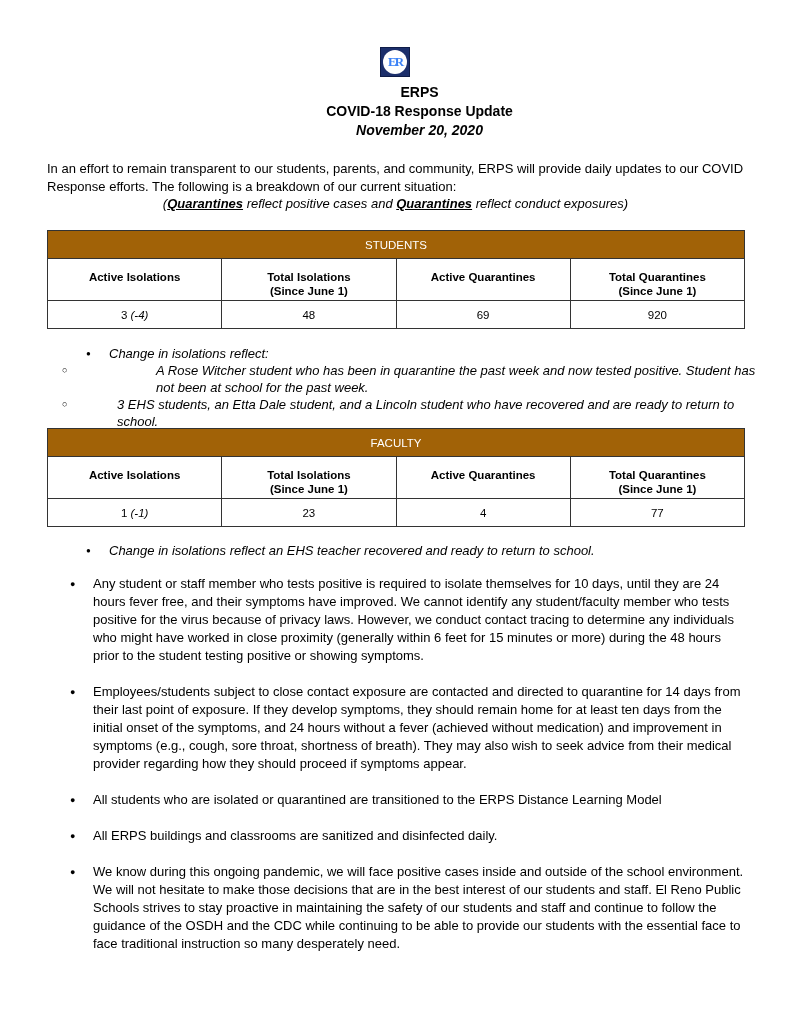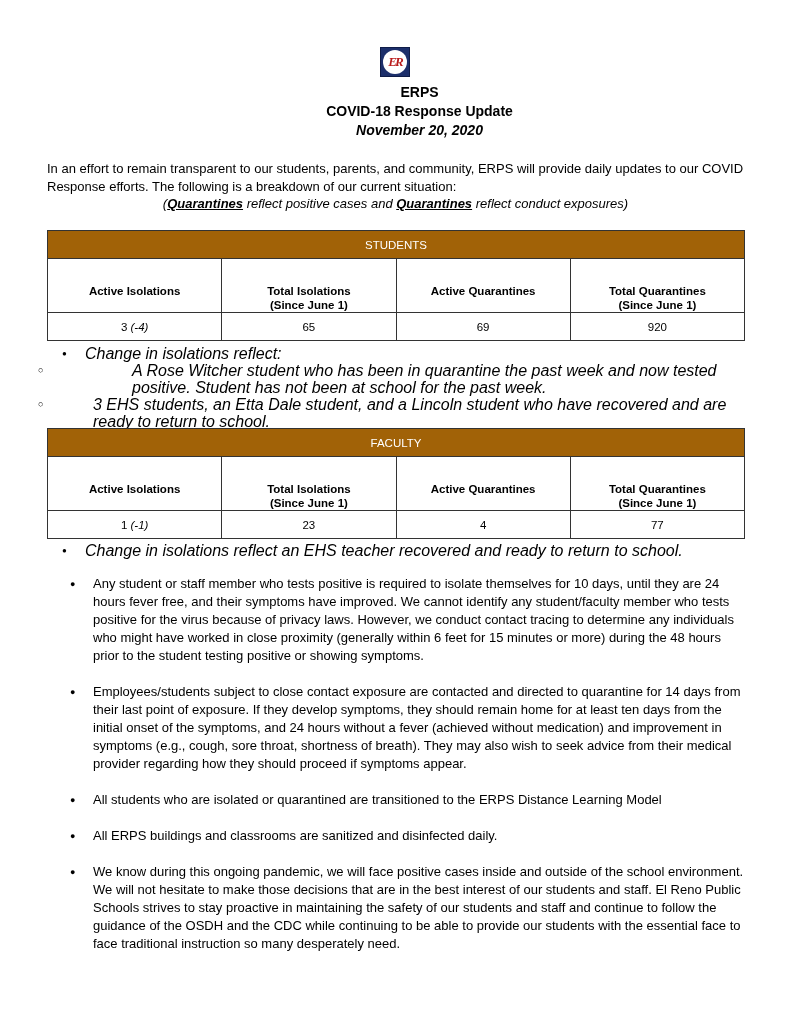--- a/index.html
+++ b/index.html
@@ -2,38 +2,38 @@
 <html><head>
   <meta charset="utf-8">
   <style>
     * { box-sizing: border-box; margin: 0; padding: 0; }
     html, body { width: 791px; height: 1024px; background: #ffffff; overflow: hidden; }
     body { font-family: "Liberation Sans", sans-serif; color: #000; position: relative; }
     .page { position: absolute; left: 0; top: 0; width: 791px; height: 1024px; }
 
     .logo { position: absolute; left: 380px; top: 47px; width: 30px; height: 30px; background: #1c2f6b; border: 1px solid #0f1c48; display: flex; align-items: center; justify-content: center; }
     .logo-inner { width: 24px; height: 24px; border-radius: 50%; background: #ffffff; display: flex; align-items: center; justify-content: center; }
-    .logo-text { font-family: "Liberation Serif", serif; font-weight: bold; font-style: italic; font-size: 13px; color: #b91c1c; letter-spacing: -2px; }
+    .logo-text { font-family: "Liberation Serif", serif; font-weight: bold; font-size: 13px; color: #3b82f6; letter-spacing: -2px; }
 
     .title-block { position: absolute; left: 0; width: 791px; top: 83px; text-align: center; margin-left: 24px; }
     .title-line { font-weight: bold; font-size: 14px; line-height: 19px; }
     .title-date { font-weight: bold; font-style: italic; font-size: 14px; line-height: 19px; }
 
     .intro { position: absolute; left: 47px; top: 160px; width: 700px; font-size: 13px; line-height: 18px; }
     .intro-note { position: absolute; left: 0; top: 195px; width: 791px; text-align: center; font-size: 13px; font-style: italic; line-height: 18px; }
     .intro-note b { font-weight: bold; text-decoration: underline; }
 
     table.data { position: absolute; left: 47px; width: 698px; border-collapse: collapse; font-size: 11.5px; }
     table.data th.hdr { background: #a16207; color: #ffffff; font-weight: normal; height: 28px; border: 1px solid #333; text-align: center; font-size: 11.5px; }
     table.data td { border: 1px solid #333; text-align: center; width: 25%; }
-    table.data td.colh { font-weight: bold; height: 42px; vertical-align: top; padding-top: 25px; line-height: 14px; margin-top: 21px; }
+    table.data td.colh { font-weight: bold; height: 42px; vertical-align: top; padding-top: 11px; line-height: 14px; margin-top: 21px; }
     table.data td.val { height: 28px; vertical-align: middle; }
     .it { font-style: italic; }
 
-    .notes { position: absolute; left: 62px; font-size: 16px; font-style: italic; line-height: 17px; }
+    .notes { position: absolute; left: 86px; font-size: 13px; font-style: italic; line-height: 17px; }
     .note-l1 { position: relative; padding-left: 23px; }
     .note-l1::before { content: "\25CF"; position: absolute; left: 0; top: 0; font-size: 8px; font-style: normal; }
     .note-l2 { position: relative; padding-left: 70px; width: 680px; }
     .note-l2::before { content: "\25CB"; position: absolute; left: 46px; top: 0; font-size: 9px; font-style: normal; }
 
     .bullets { position: absolute; left: 70px; width: 680px; font-size: 13px; line-height: 18px; }
     .bullet { position: relative; padding-left: 23px; margin-bottom: 18px; }
     .bullet::before { content: "\25CF"; position: absolute; left: 0; top: 0; font-size: 9px; }
   </style>
 </head>
@@ -62,21 +62,21 @@
       <th class="hdr" colspan="4">STUDENTS</th>
     </tr>
     <tr>
       <td class="colh"><span>Active Isolations</span></td>
       <td class="colh"><span>Total Isolations</span><br><span>(Since June 1)</span></td>
       <td class="colh"><span>Active Quarantines</span></td>
       <td class="colh"><span>Total Quarantines</span><br><span>(Since June 1)</span></td>
     </tr>
     <tr>
       <td class="val"><span>3</span> <span class="it">(-4)</span></td>
-      <td class="val">65</td>
+      <td class="val">48</td>
       <td class="val">69</td>
       <td class="val">920</td>
     </tr>
   </tbody>
     </table>
 
   <div class="notes" style="top:345px;">
     <div class="note-l1">Change in isolations reflect:</div>
     <div class="note-l2" style="margin-left:-70px; padding-left:140px; width:750px;">A Rose Witcher student who has been in quarantine the past week and now tested positive.  Student has not been at school for the past week.</div>
     <div class="note-l2" style="margin-left:-70px; padding-left:101px; width:750px;">3 EHS students, an Etta Dale student, and a Lincoln student who have recovered and are ready to return to school.</div>

